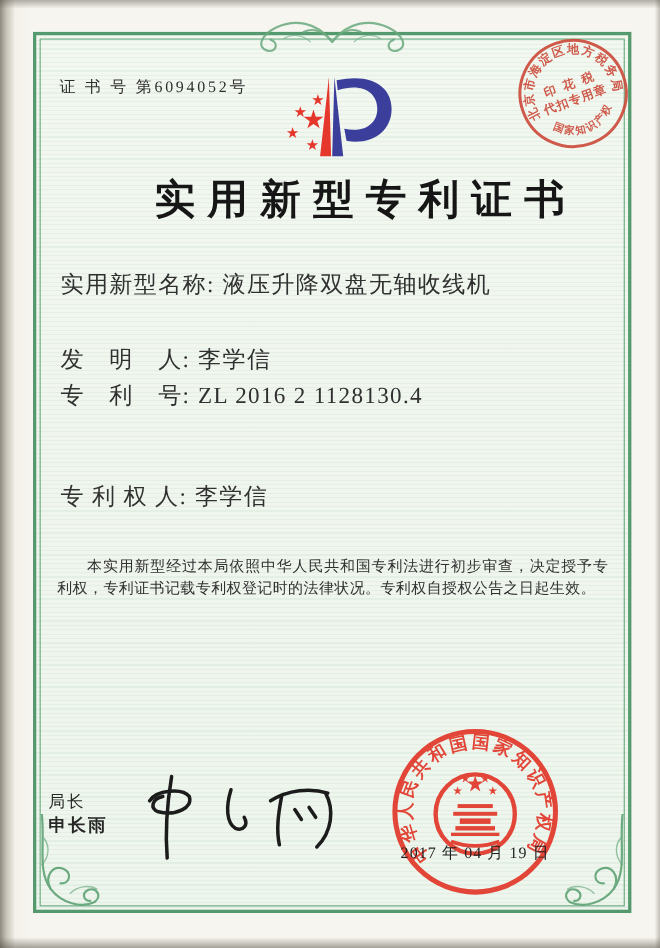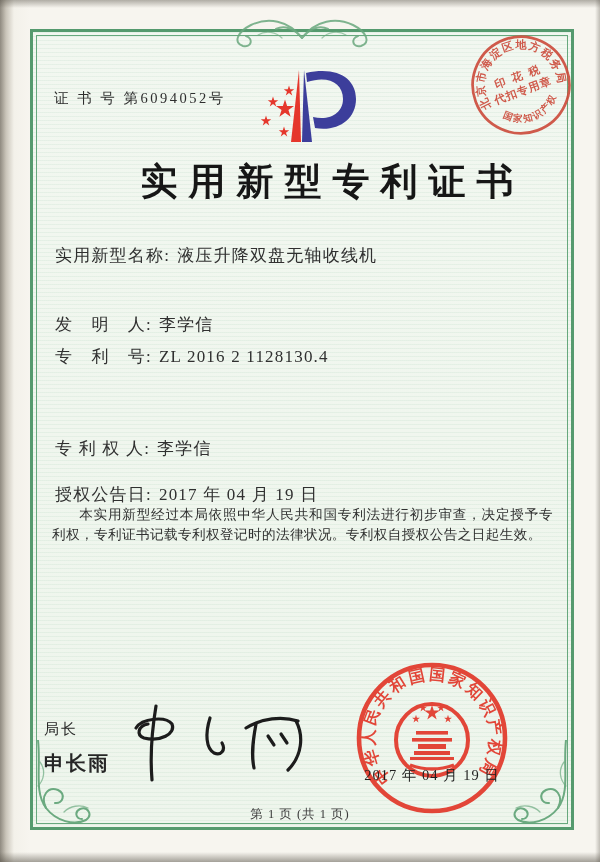--- a/index.html
+++ b/index.html
@@ -35,41 +35,41 @@
       linear-gradient(180deg,#f2f7f0,#eef5ec);
   }
   .frame-inner{
     position:absolute;left:3px;top:3px;right:3px;bottom:3px;
     border:1px solid #67a87d;
   }
   .ornament{position:absolute;pointer-events:none;}
   
   .cert-no{
     position:absolute;left:54px;top:70px;
-    font-size:14.5px;color:#2e2e2e;letter-spacing:2.5px;margin-top:19px;
+    font-size:14.5px;color:#2e2e2e;letter-spacing:2.5px;
   }
   .title{
     position:absolute;left:0;top:157px;width:600px;
     text-align:center;font-size:37px;font-weight:bold;color:#161616;
     letter-spacing:11px;text-indent:11px;padding-left:27px;
   }
   .field{
-    position:absolute;left:55px;font-size:17px;color:#303030;
+    position:absolute;left:55px;font-size:21px;color:#303030;
     letter-spacing:1.2px;white-space:nowrap;
   }
   .field .fv{margin-left:7px;}
   .paras{
     position:absolute;left:52px;top:505px;width:501px;
     font-size:13.6px;line-height:20px;color:#303030;
     text-align:justify;
   }
   .paras p{margin:0;text-indent:2em;letter-spacing:.4px;}
   .signer{position:absolute;left:44px;top:720px;color:#262626;}
   .signer .s-title{font-size:15px;letter-spacing:2px;}
-  .signer .s-name{font-size:20px;letter-spacing:2px;margin-top:11px;font-weight:bold;}
+  .signer .s-name{font-size:16px;letter-spacing:2px;margin-top:1px;font-weight:bold;}
   .signature{position:absolute;left:118px;top:692px;}
   .big-seal{position:absolute;left:352px;top:658px;opacity:.93;}
   .seal-date{
     position:absolute;left:352px;top:766px;width:160px;text-align:center;
     font-size:14.5px;color:#1f1f1f;letter-spacing:1px;white-space:nowrap;
   }
   .tax-stamp{position:absolute;left:458px;top:22px;opacity:.9;transform:rotate(-20deg);}
   .footer-page{
     position:absolute;left:0;top:806px;width:600px;text-align:center;
     font-size:12.5px;color:#3a3a3a;letter-spacing:1px;
@@ -166,23 +166,20 @@
     <span>实用新型名称:</span><span class="fv">液压升降双盘无轴收线机</span>
   </div>
   <div class="field" style="top:313px">
     <span>发　明　人:</span><span class="fv">李学信</span>
   </div>
   <div class="field" style="top:345px">
     <span>专　利　号:</span><span class="fv">ZL 2016 2 1128130.4</span>
   </div>
   <div class="field" style="top:437px">
     <span>专 利 权 人:</span><span class="fv">李学信</span>
-  </div>
-  <div class="field" style="top:483px">
-    <span>授权公告日:</span><span class="fv">2017 年 04 月 19 日</span>
   </div>
 
   <div class="paras">
     <p>本实用新型经过本局依照中华人民共和国专利法进行初步审查，决定授予专利权，专利证书记载专利权登记时的法律状况。专利权自授权公告之日起生效。</p>
   </div>
 
   <div class="signer">
     <div class="s-title">局长</div>
     <div class="s-name">申长雨</div>
   </div>
@@ -222,14 +219,13 @@
         <rect x="66" y="86" width="28" height="5"></rect>
         <rect x="62" y="93" width="36" height="4"></rect>
         <rect x="58" y="99" width="44" height="3"></rect>
       </g>
       <path d="M58,107 Q80,115 102,107" fill="none" stroke="#e2392b" stroke-width="3.4"></path>
     </g>
   </svg>
 
   <div class="seal-date">2017 年 04 月 19 日</div>
 
-  <div class="footer-page">第 1 页 (共 1 页)</div>
 </div>
 
 </body></html>

